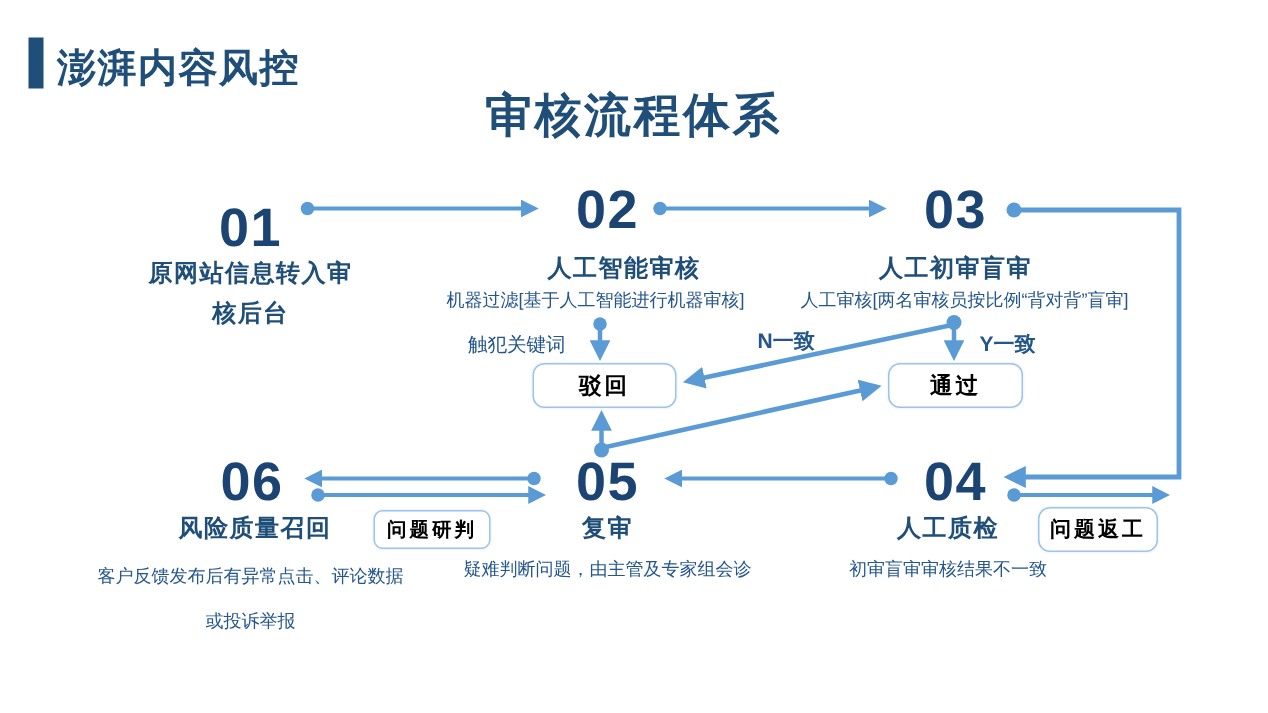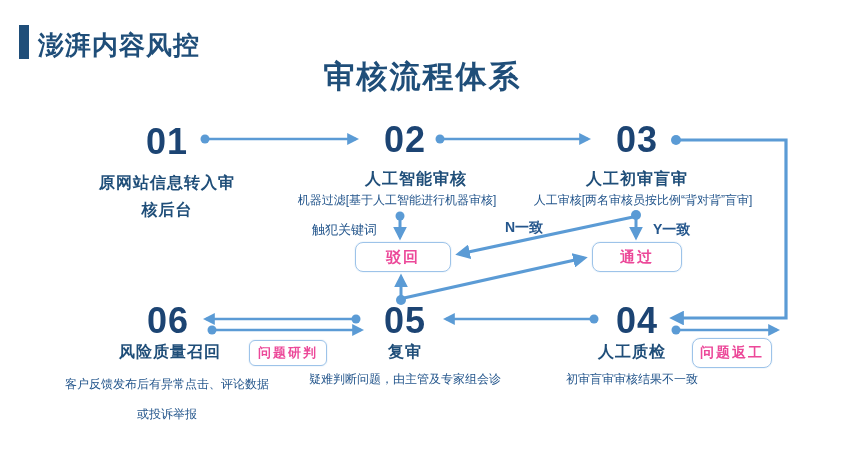--- a/index.html
+++ b/index.html
@@ -14,21 +14,21 @@
   .page-title{position:absolute;left:0;right:0;top:56px;text-align:center;font-size:31px;font-weight:700;letter-spacing:2px;}
   .num{font-size:36px;font-weight:800;color:#1C4473;width:100px;text-align:center;line-height:42px;letter-spacing:1px;}
   .lbl{font-size:16px;font-weight:700;letter-spacing:1px;}
   .lblwrap{position:absolute;text-align:center;font-size:16px;font-weight:700;line-height:27px;letter-spacing:1px;}
   .desc{font-size:12px;font-weight:400;color:#24568C;}
   .descwrap{position:absolute;text-align:center;font-size:12px;font-weight:400;color:#24568C;line-height:30px;}
   .edge-label{position:absolute;font-size:14px;font-weight:700;color:#24568C;}
   .node{
     position:absolute;background:#ffffff;border:1.6px solid #9DC3E9;border-radius:8px;
     display:flex;align-items:center;justify-content:center;
-    font-size:15px;font-weight:700;color:#ec4899;letter-spacing:2px;
+    font-size:15px;font-weight:700;color:#000000;letter-spacing:2px;
     box-shadow:0 0 0 1px rgba(157,195,233,.12);
   }
   svg.wires{position:absolute;left:0;top:0;}
 </style>
 </head>
 <body>
 
 <div class="canvas">
 
   <svg class="wires" width="845" height="475" viewBox="0 0 845 475" aria-hidden="true">
@@ -84,21 +84,21 @@
         <circle cx="676" cy="330" r="4.5" stroke="none"></circle>
         <line x1="676" y1="330" x2="777" y2="330" stroke-width="2.6" marker-end="url(#ah)"></line>
       </g>
     </g>
   </svg>
 
   <div class="brand-bar"></div>
   <div class="brand-title">澎湃内容风控</div>
   <div class="page-title">审核流程体系</div>
 
-  <div class="abs num" style="left:117px;top:121px;">01</div>
+  <div class="abs num" style="left:117px;top:131px;">01</div>
   <div class="lblwrap" style="left:99px;top:169px;width:136px;">原网站信息转入审核后台</div>
 
   <div class="abs num" style="left:355px;top:119px;">02</div>
   <div class="cx lbl" style="left:416px;top:169px;">人工智能审核</div>
   <div class="cx desc" style="left:397px;top:192px;">机器过滤[基于人工智能进行机器审核]</div>
   <div class="abs desc" style="left:312px;top:221px;font-size:13px;">触犯关键词</div>
 
   <div class="abs num" style="left:587px;top:119px;">03</div>
   <div class="cx lbl" style="left:637px;top:169px;">人工初审盲审</div>
   <div class="cx desc" style="left:643px;top:192px;">人工审核[两名审核员按比例“背对背”盲审]</div>

